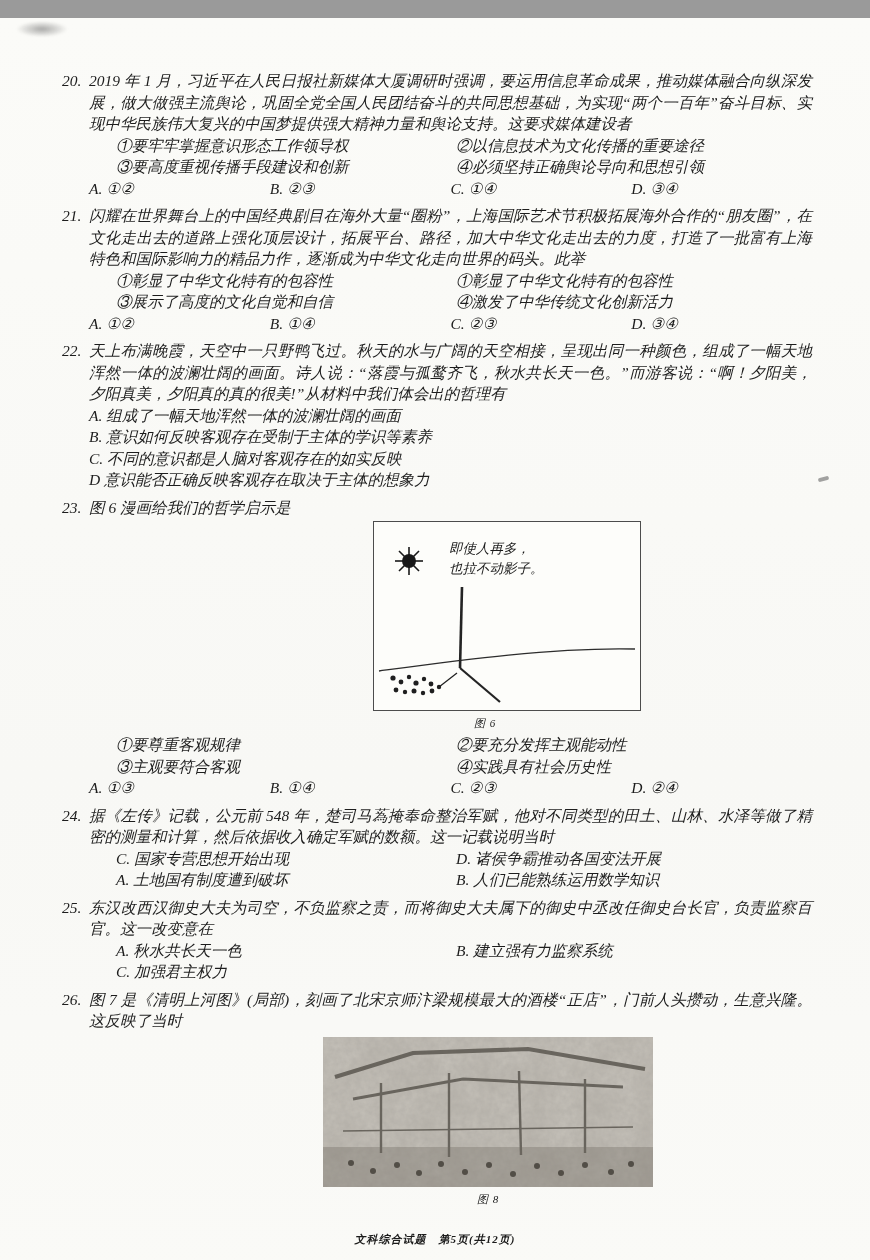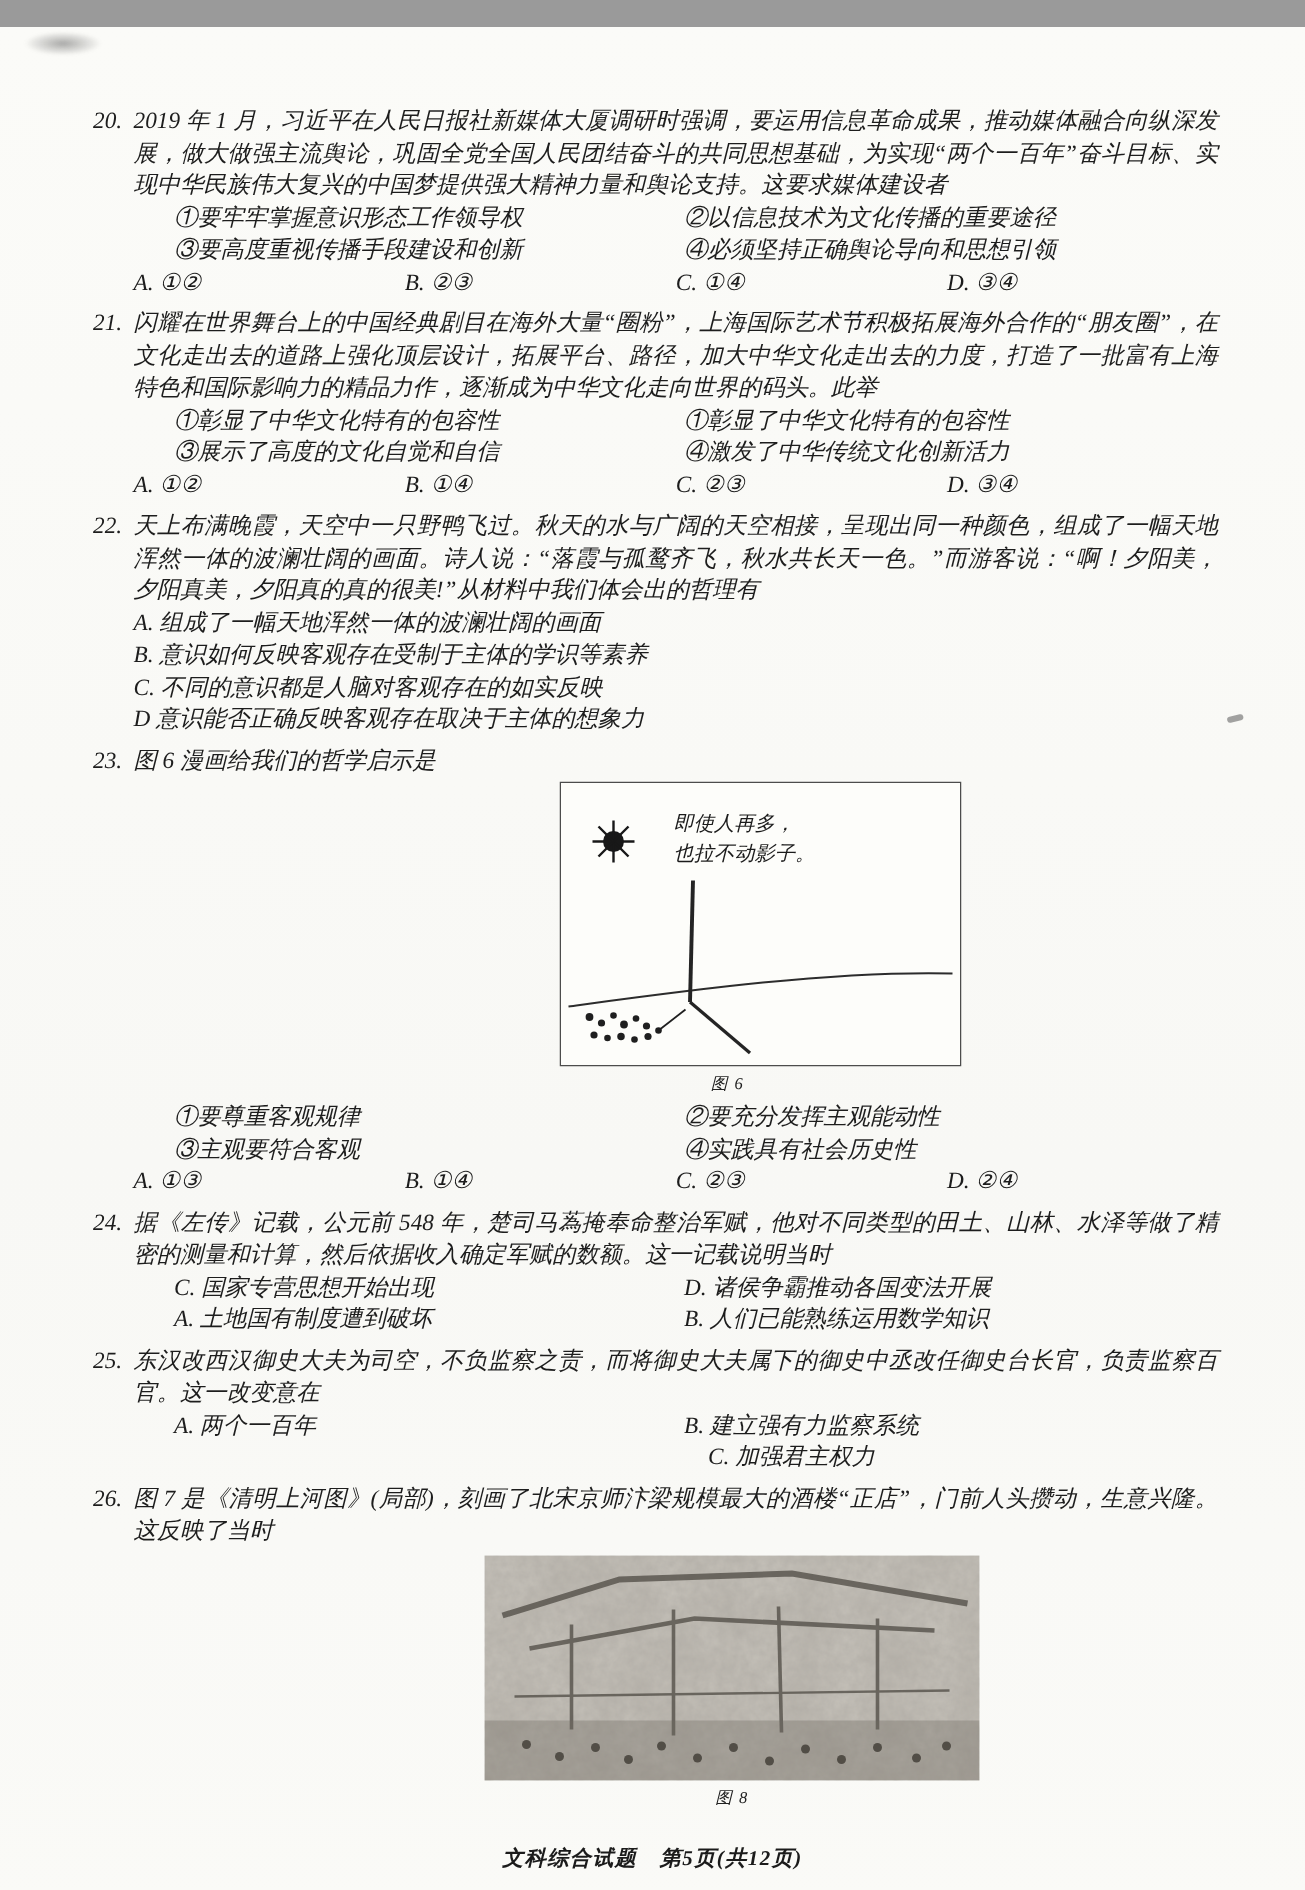--- a/index.html
+++ b/index.html
@@ -14,36 +14,36 @@
     line-height:21.5px;
     overflow:hidden;
     font-style:italic;
   }
   .content { position:absolute; top:52px; left:62px; width:750px; }
   .question { margin-bottom:6px; }
   .q-line { display:flex; }
   .q-num { flex:0 0 27px; }
   .q-body { flex:1; min-width:0; }
   .stem { margin:0; text-align:justify; }
-  .pair-row { display:flex; padding-left:27px;justify-content:flex-end; }
+  .pair-row { display:flex; padding-left:27px; }
   .pair-row .col1 { flex:0 0 340px; }
   .pair-row .col2 { flex:1; }
   .choices-row { display:flex; }
   .choices-row span { flex:0 0 25%; }
   .opt-list p { margin:0; }
   .figwrap { text-align:center; }
   .fig6wrap { width:224px; margin:3px 0 2px 284px; }
   .fig7wrap { width:330px; margin:5px 0 0 234px; }
   figure { margin:0; }
   figcaption { font-size:11px; line-height:18px; margin-top:3px; letter-spacing:1px; color:#222; }
   .fig-svg { display:block; }
   .speech { font-size:13.5px; fill:#1b1b1b; }
   .page-footer {
     position:absolute; left:0; bottom:28px; width:100%;
-    text-align:center; font-weight:700; font-size:14px; color:#1b1b1b;
+    text-align:center; font-weight:700; font-size:11px; color:#1b1b1b;
     letter-spacing:1px;
   }
   .smudge-top {
     position:absolute; left:16px; top:3px; width:52px; height:16px;
     background:radial-gradient(ellipse at center, rgba(70,70,70,.45), rgba(70,70,70,0) 70%);
     filter:blur(1px);
   }
   .mark-right {
     position:absolute; left:818px; top:459px; width:11px; height:4px;
     background:#5a5a5a; opacity:.55; transform:rotate(-14deg); border-radius:2px;
@@ -201,21 +201,21 @@
         </div>
       </div>
     </section>
 
     <section class="question">
       <div class="q-line">
         <span class="q-num">25.</span>
         <div class="q-body">
           <p class="stem">东汉改西汉御史大夫为司空，不负监察之责，而将御史大夫属下的御史中丞改任御史台长官，负责监察百官。这一改变意在</p>
           <div class="pair-row">
-            <span class="col1">A. 两个一百年</span>
+            <span class="col1">A. 秋水共长天一色</span>
             <span class="col2">B. 建立强有力监察系统</span>
           </div>
           <div class="pair-row">
             <span class="col1">C. 加强君主权力</span>
           </div>
         </div>
       </div>
     </section>
 
     <section class="question">

